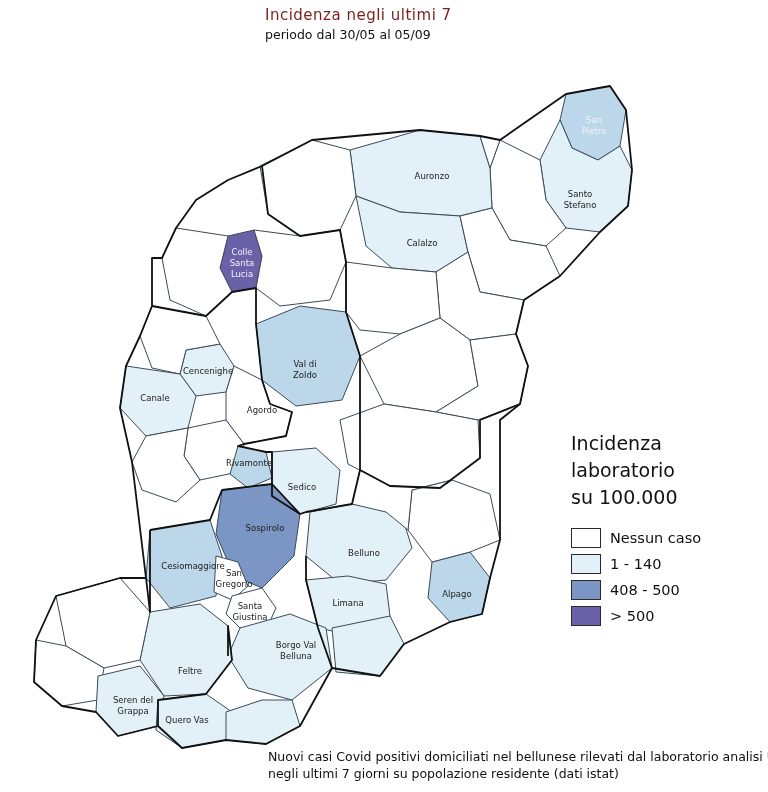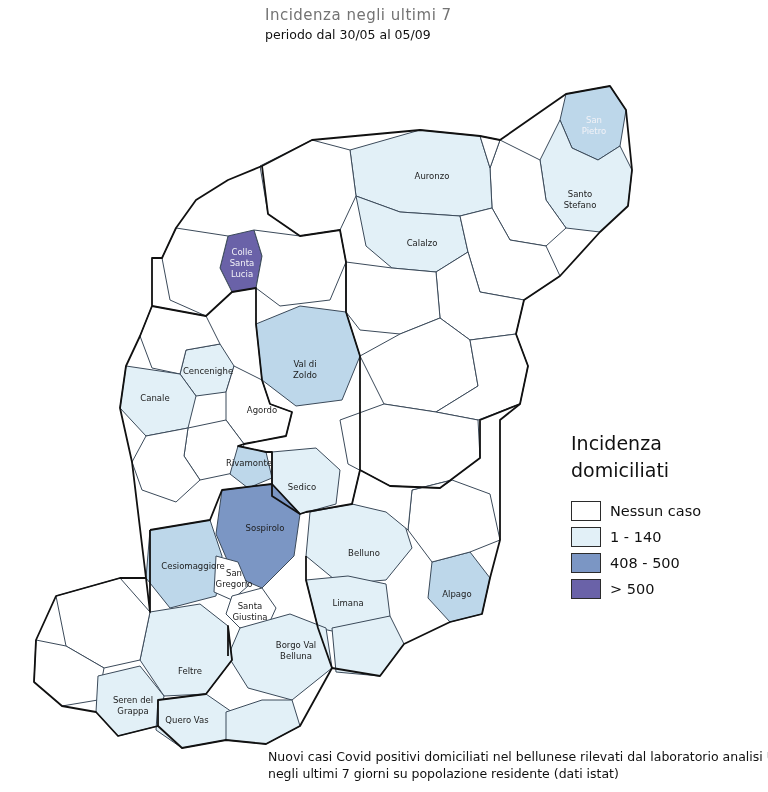--- a/index.html
+++ b/index.html
@@ -20,21 +20,21 @@
     width: 768px;
     height: 792px;
   }
   .title {
     position: absolute;
     left: 265px;
     top: 6px;
     font-size: 15px;
     letter-spacing: 0.5px;
     white-space: nowrap;
-    color: #737373;
+    color: #7f1d1d;
   }
   .subtitle {
     position: absolute;
     left: 265px;
     top: 27px;
     font-size: 12.5px;
     line-height: 16px;
     white-space: nowrap;
     color: #111;
   }
@@ -262,21 +262,22 @@
       <text class="mlabel" x="133" y="711">Grappa</text>
 
       <text class="mlabel" x="187" y="720">Quero Vas</text>
       <text class="mlabel" x="457" y="594">Alpago</text>
     </g>
   </svg>
 
   <div class="legend">
     <div class="legend-title">
       <div>Incidenza</div>
-      <div>domiciliati</div>
+      <div>laboratorio</div>
+      <div>su 100.000</div>
     </div>
     <div class="legend-items">
       <div class="legend-row">
         <span class="swatch" style="background:#ffffff"></span>
         <span class="legend-label">Nessun caso</span>
       </div>
       <div class="legend-row">
         <span class="swatch" style="background:#e2f0f7"></span>
         <span class="legend-label">1 - 140</span>
       </div>

